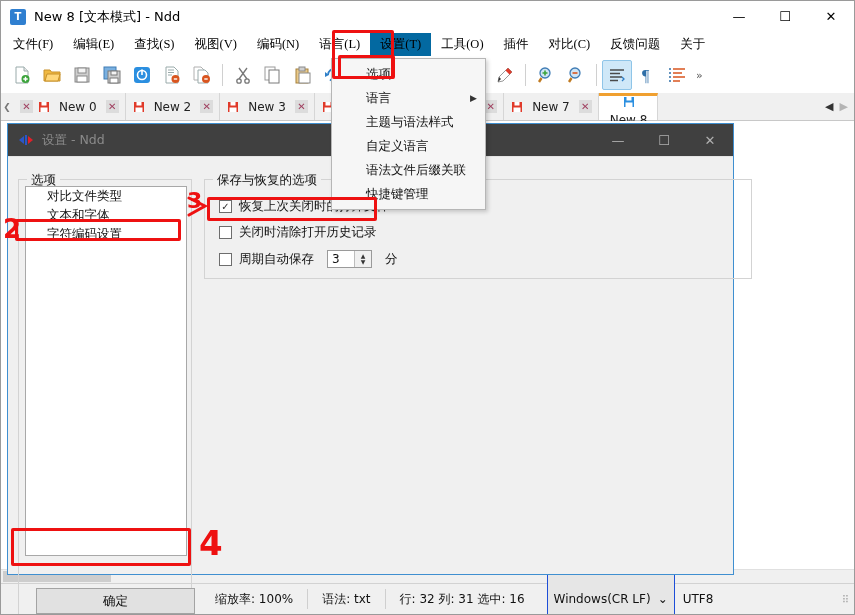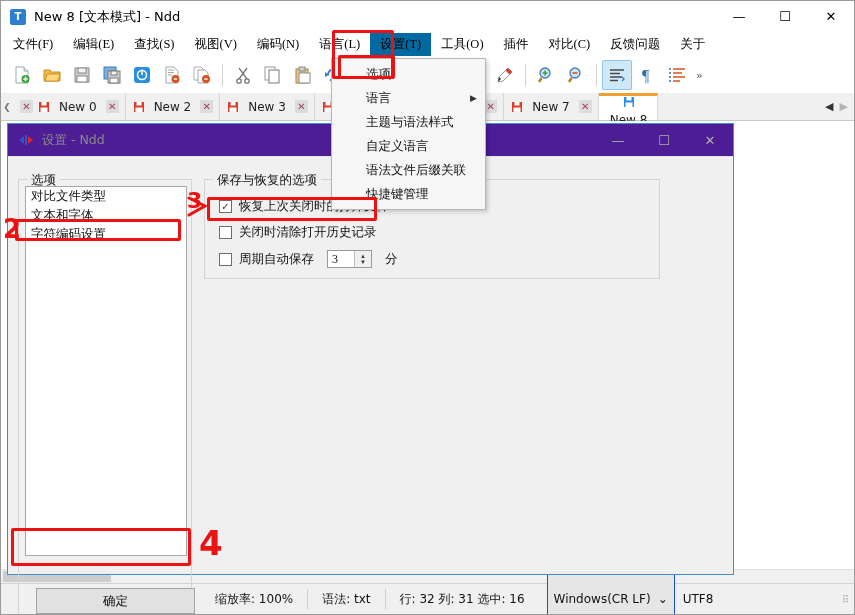--- a/index.html
+++ b/index.html
@@ -126,50 +126,50 @@
     font-size: 12.5px; color: #111; position: relative;
   }
   .dd-arrow { position: absolute; right: 8px; font-size: 9px; color: #333; }
 
   
   #dialog {
     position: absolute; left: 6px; top: 122px; width: 727px; height: 452px;
     background: #f0f0f0; border: 1px solid #3f8fd0; z-index: 30;
   }
   #dlg-title {
-    height: 33px; background: #4c1d95; display: flex; align-items: center;
+    height: 33px; background: #404040; display: flex; align-items: center;
     border-bottom: 1px solid #e4e4e4;
   }
   #dlg-icon { width: 16px; height: 16px; margin: 0 8px 0 10px; position: relative; }
   #dlg-title-text { font-size: 12.5px; color: #8a8a8a; }
   #dlg-body { position: relative; width: 100%; height: 417px; background: #f0f0f0; }
 
   .groupbox { position: absolute; border: 1px solid #d3d3d3; }
   .groupbox > .legend {
     position: absolute; top: -8px; left: 8px; background: #f0f0f0;
     padding: 0 4px; font-size: 12.5px; color: #111;
   }
 
   #left-group { left: 10px; top: 22px; width: 174px; height: 493px; }
   #listbox {
     position: absolute; left: 6px; top: 6px; width: 162px; height: 370px;
     background: #ffffff; border: 1px solid #a8a8a8;
   }
   .list-item { height: 19px; padding-left: 5px; font-size: 12.5px; color: #111;
-               display: flex; align-items: center; }
+               display: flex; align-items: center; margin-left: 16px; }
   .list-item.selected { background: #d5d5d5; }
 
   #ok-button {
     position: absolute; left: 17px; top: 408px; width: 159px; height: 26px;
     background: #e1e1e1; border: 1px solid #a3a3a3;
     display: flex; align-items: center; justify-content: center;
     font-size: 12.5px; color: #111;
   }
 
-  #right-group { left: 196px; top: 22px; width: 456px; height: 100px; font-family: Liberation Serif, serif; }
+  #right-group { left: 196px; top: 22px; width: 548px; height: 100px; }
   .chk-row { display: flex; align-items: center; gap: 7px; font-size: 12.5px; color: #111; }
   .chk-box {
     width: 13px; height: 13px; border: 1px solid #6d6d6d; background: #fff;
     display: flex; align-items: center; justify-content: center;
     font-size: 10px; color: #333; line-height: 1; flex: 0 0 auto;
   }
   .spinner {
     display: inline-flex; align-items: stretch; border: 1px solid #9a9a9a;
     background: #fff; height: 18px; margin: 0 6px;
   }

